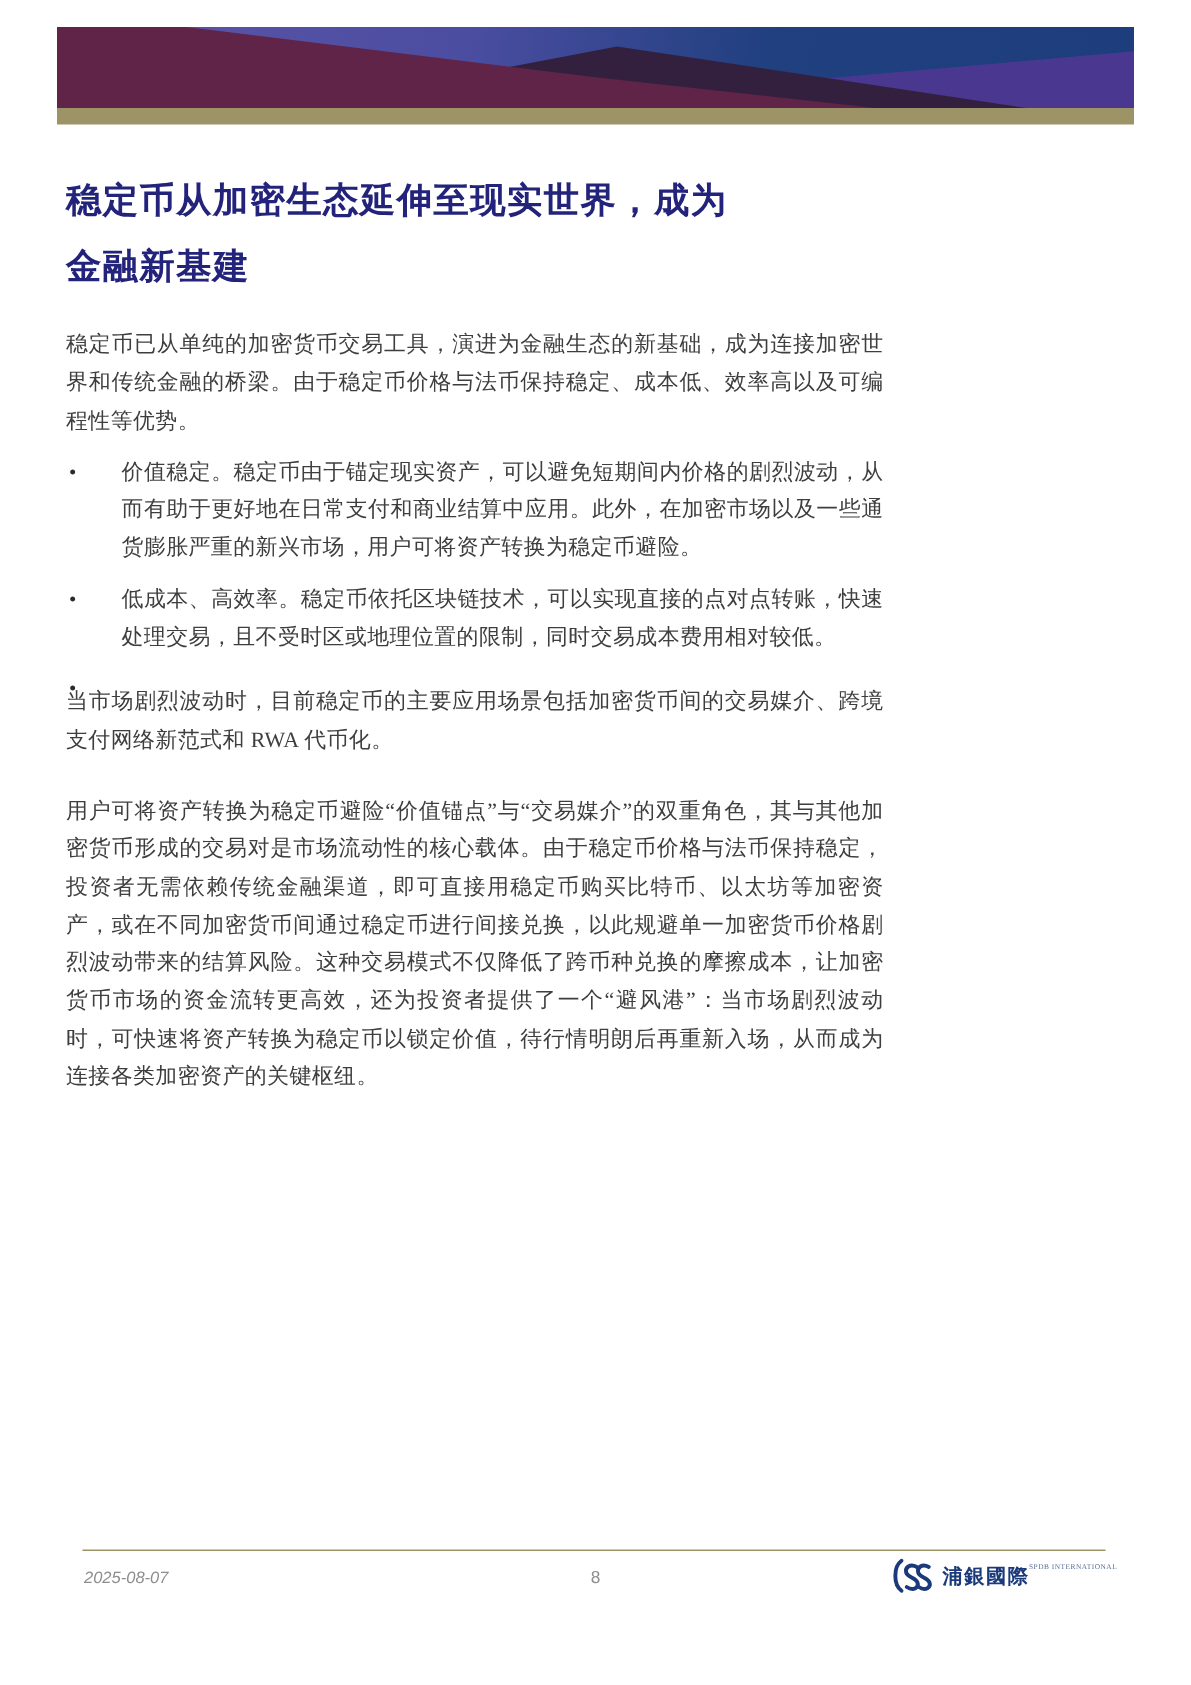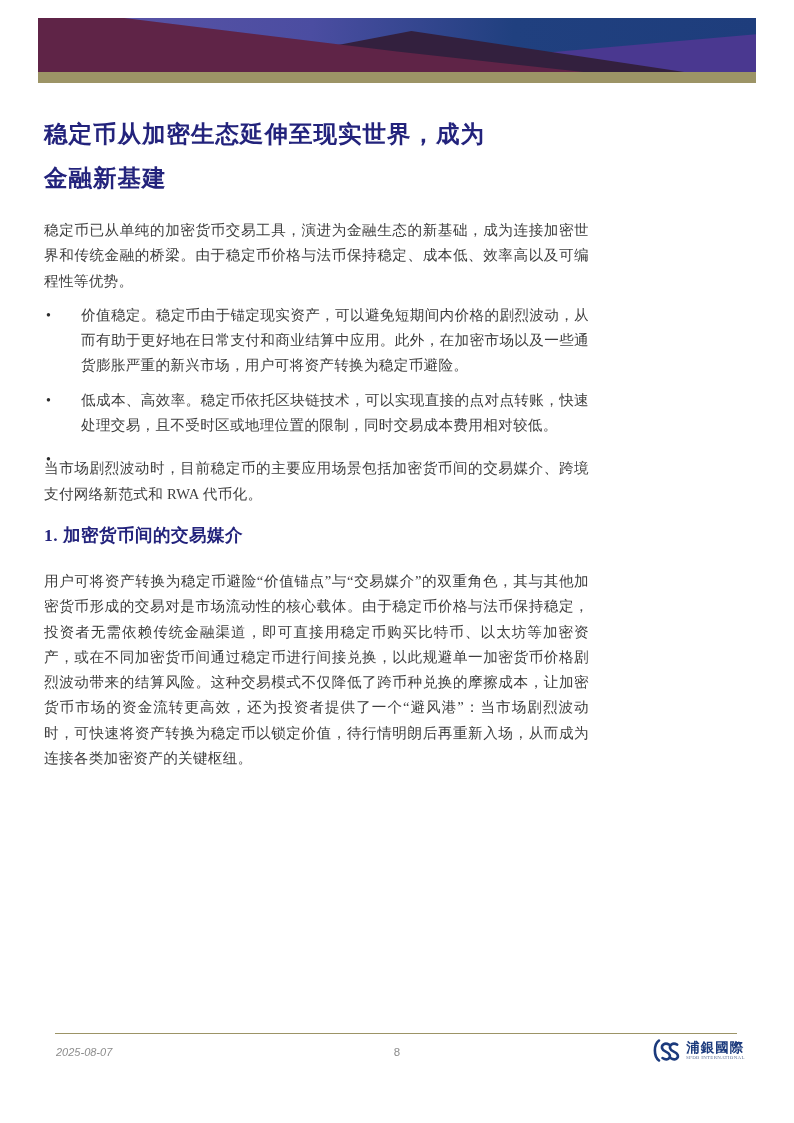--- a/index.html
+++ b/index.html
@@ -31,21 +31,21 @@
   p.sec-body { margin-top:22px; }
 
   
   .footer-rule { position:absolute; left:55px; top:1033px; width:682px; height:1px; background:#9c9466; }
   .footer-date { position:absolute; left:56px; top:1046px; font-family:"Liberation Sans",sans-serif;
                  font-size:11px; color:#8d8d8d;font-style:italic; }
   .footer-page { position:absolute; left:0; top:1046px; width:794px; text-align:center;
                  font-family:"Liberation Sans",sans-serif; font-size:11.5px; color:#8d8d8d; }
   .footer-logo { position:absolute; right:36px; top:1038px; display:flex; align-items:center; gap:4px; }
   .logo-mark svg { display:block; }
-  .logo-text-col { display:flex; flex-direction:column; }
+  .logo-text-col { display:flex; flex-direction:row; }
   .logo-cn { font-size:13.5px; font-weight:bold; color:#1b3a7c; letter-spacing:1px; line-height:15px; }
   .logo-en { font-size:6px; color:#5c6f96; letter-spacing:0.4px; transform:scale(0.82); transform-origin:left top; }
 </style>
 </head>
 <body>
 
 <div class="banner">
   <div class="layer b-base"></div>
   <div class="layer b-violet"></div>
   <div class="layer b-plum"></div>
@@ -67,21 +67,20 @@
       <span class="bullet-dot">•</span>
       <span>低成本、高效率。稳定币依托区块链技术，可以实现直接的点对点转账，快速处理交易，且不受时区或地理位置的限制，同时交易成本费用相对较低。</span>
     </li>
     <li>
       <span class="bullet-dot">•</span>
     </li>
   </ul>
 
   <p class="body-text">当市场剧烈波动时，目前稳定币的主要应用场景包括加密货币间的交易媒介、跨境支付网络新范式和 RWA 代币化。</p>
 
-  <h2 class="sec-heading">1. 加密货币间的交易媒介</h2>
 
   <p class="body-text sec-body">用户可将资产转换为稳定币避险“价值锚点”与“交易媒介”的双重角色，其与其他加密货币形成的交易对是市场流动性的核心载体。由于稳定币价格与法币保持稳定，投资者无需依赖传统金融渠道，即可直接用稳定币购买比特币、以太坊等加密资产，或在不同加密货币间通过稳定币进行间接兑换，以此规避单一加密货币价格剧烈波动带来的结算风险。这种交易模式不仅降低了跨币种兑换的摩擦成本，让加密货币市场的资金流转更高效，还为投资者提供了一个“避风港”：当市场剧烈波动时，可快速将资产转换为稳定币以锁定价值，待行情明朗后再重新入场，从而成为连接各类加密资产的关键枢纽。</p>
 </div>
 
 <div class="footer-rule"></div>
 <div class="footer-date">2025-08-07</div>
 <div class="footer-page">8</div>
 
 <div class="footer-logo">
   <span class="logo-mark">

